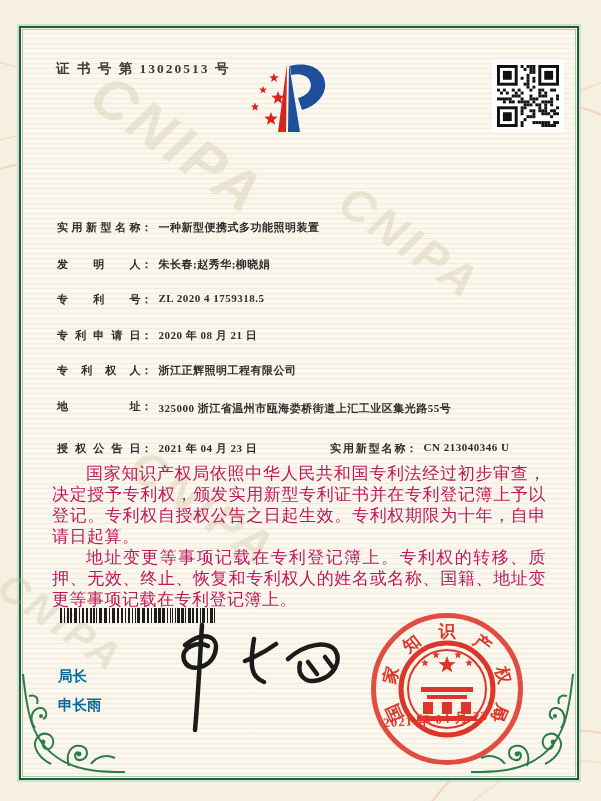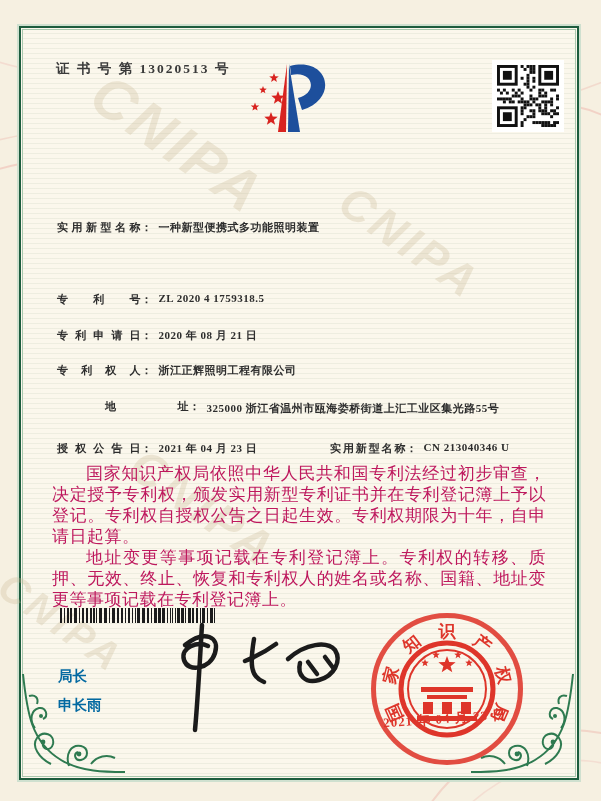--- a/index.html
+++ b/index.html
@@ -40,21 +40,21 @@
   .title{
     position:absolute;left:0;top:139px;width:100%;text-align:center;z-index:3;
     font-size:33px;font-weight:bold;color:#141414;letter-spacing:5px;
   }
   
   .row{position:absolute;left:57px;z-index:3;font-size:11px;color:#2d2d2d;font-weight:600;letter-spacing:0.5px;}
   .row .flabel{display:inline-block;width:84px;text-align:justify;text-align-last:justify;vertical-align:top;}
   .row .colon{display:inline-block;vertical-align:top;}
   .row .fvalue{display:inline-block;margin-left:6px;vertical-align:top;}
   .r1{top:220px;} .r2{top:257px;} .r3{top:292px;} .r4{top:328px;} .r5{top:363px;}
-  .r6{top:399px;margin-left:48px;} .r6 .fvalue{width:352px;line-height:19px;word-break:break-all;}
+  .r6{top:399px;} .r6 .fvalue{width:352px;line-height:19px;word-break:break-all;}
   .r7{top:441px;}
   .pair2{position:absolute;left:273px;top:0;white-space:nowrap;}
   .pair2 .flabel{width:76px;}
   
   .body-text{
     position:absolute;left:52px;top:463px;width:494px;z-index:3;
     font-size:17px;line-height:21px;color:#be185d;letter-spacing:0.5px;
   }
   .body-text p{margin:0;text-indent:2em;text-align:justify;}
   
@@ -240,20 +240,23 @@
         <polygon points="40.0,33.0 41.7,37.6 46.7,37.8 42.8,40.9 44.1,45.7 40.0,42.9 35.9,45.7 37.2,40.9 33.3,37.8 38.3,37.6"></polygon>
         <polygon points="17.0,44.5 18.1,47.5 21.3,47.6 18.8,49.6 19.6,52.6 17.0,50.9 14.4,52.6 15.2,49.6 12.7,47.6 15.9,47.5"></polygon>
         <polygon points="33.0,54.0 34.7,58.6 39.7,58.8 35.8,61.9 37.1,66.7 33.0,63.9 28.9,66.7 30.2,61.9 26.3,58.8 31.3,58.6"></polygon>
       </g>
   </svg>
 
 
   <div class="row r1">
     <span class="flabel">实用新型名称</span><span class="colon">：</span><span class="fvalue">一种新型便携式多功能照明装置</span>
   </div>
+  <div class="row r2">
+    <span class="flabel">发明人</span><span class="colon">：</span><span class="fvalue">朱长春;赵秀华;柳晓娟</span>
+  </div>
   <div class="row r3">
     <span class="flabel">专利号</span><span class="colon">：</span><span class="fvalue">ZL 2020 4 1759318.5</span>
   </div>
   <div class="row r4">
     <span class="flabel">专利申请日</span><span class="colon">：</span><span class="fvalue">2020 年 08 月 21 日</span>
   </div>
   <div class="row r5">
     <span class="flabel">专利权人</span><span class="colon">：</span><span class="fvalue">浙江正辉照明工程有限公司</span>
   </div>
   <div class="row r6">

